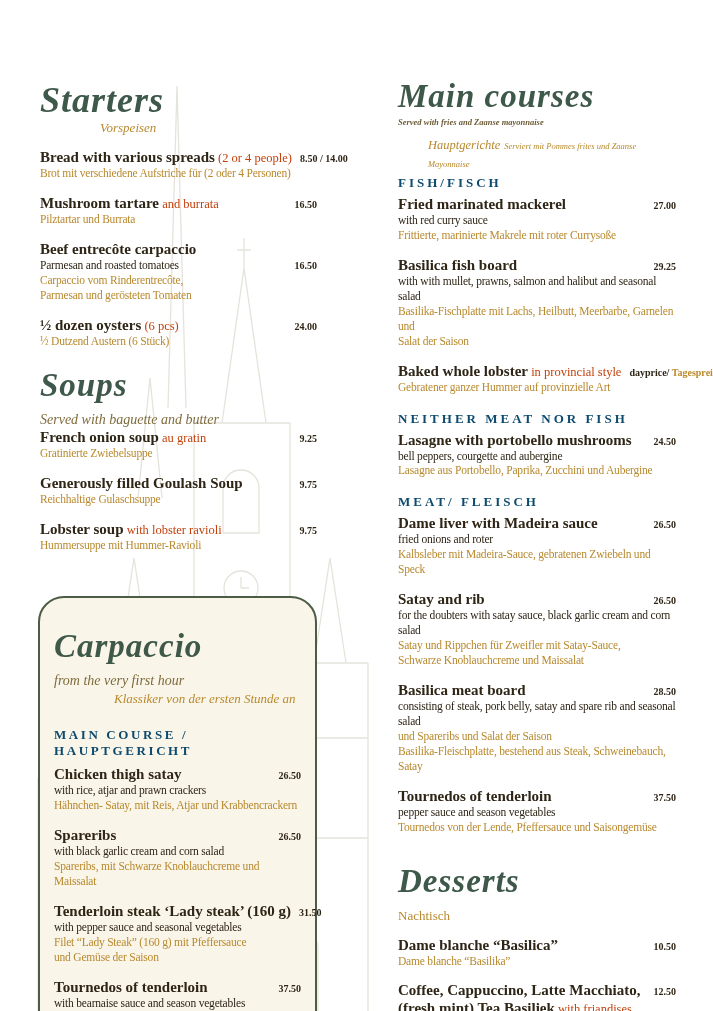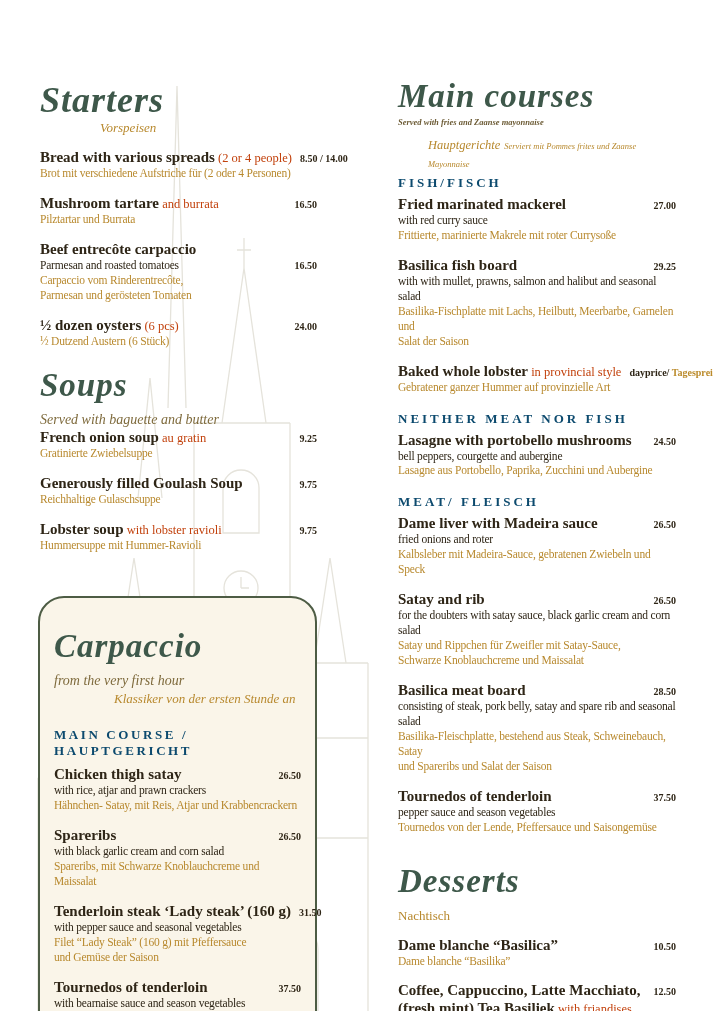--- a/index.html
+++ b/index.html
@@ -297,22 +297,22 @@
           <div class="item-de">Schwarze Knoblauchcreme und Maissalat</div>
         </div>
         <div class="menu-item">
           <div class="row">
             <span class="nm"><span class="item-name">Basilica meat board</span></span>
             <span class="price">28.50</span>
           </div>
           <div class="row">
             <span class="item-desc">consisting of steak, pork belly, satay and spare rib and seasonal salad</span>
           </div>
+          <div class="item-de">und Spareribs und Salat der Saison</div>
           <div class="item-de">Basilika-Fleischplatte, bestehend aus Steak, Schweinebauch, Satay</div>
-          <div class="item-de">und Spareribs und Salat der Saison</div>
         </div>
         <div class="menu-item">
           <div class="row">
             <span class="nm"><span class="item-name">Tournedos of tenderloin</span></span>
             <span class="price">37.50</span>
           </div>
           <div class="row">
             <span class="item-desc">pepper sauce and season vegetables</span>
           </div>
           <div class="item-de">Tournedos von der Lende, Pfeffersauce und Saisongemüse</div>

